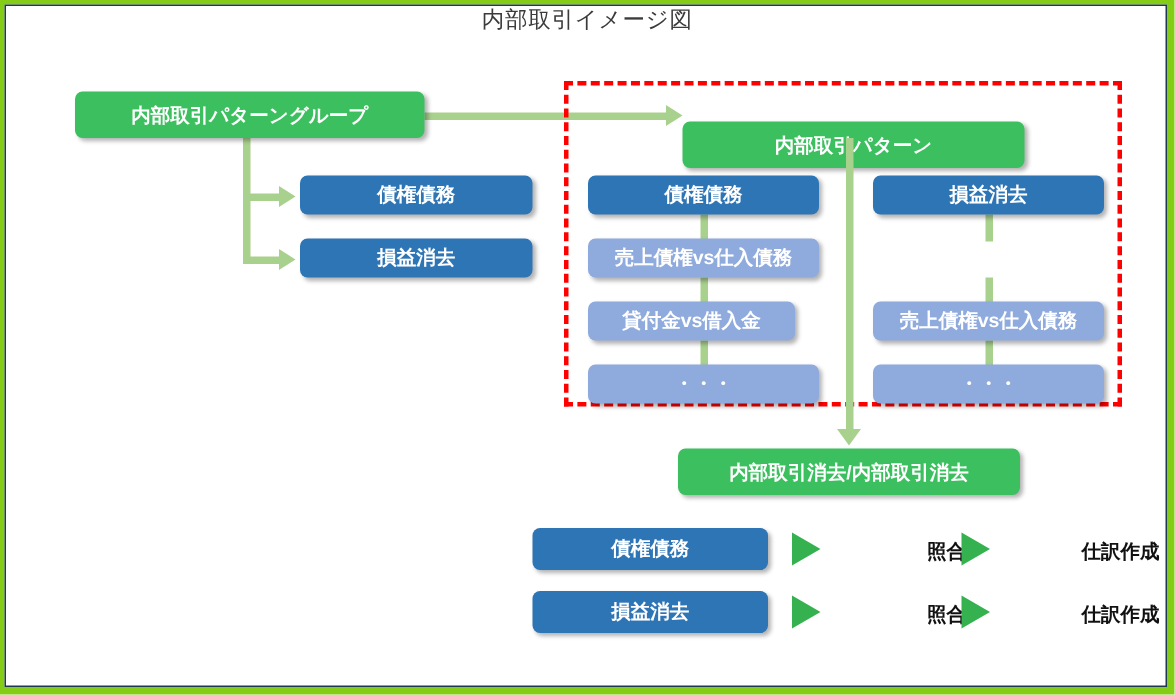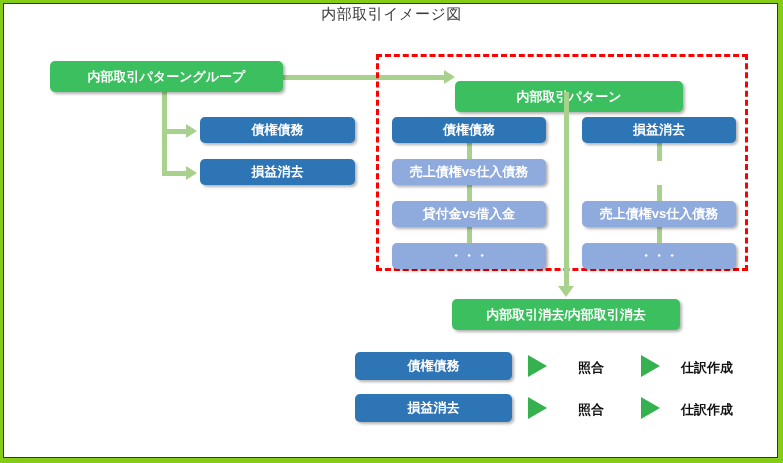--- a/index.html
+++ b/index.html
@@ -76,20 +76,21 @@
     position:absolute;
     width:0;height:0;
     border-top:11px solid transparent;
     border-bottom:11px solid transparent;
     border-left:19px solid #35b14f;
   }
   .flow-label{
     position:absolute;
     font-size:13px;color:#111111;font-weight:bold;
     white-space:nowrap;
+    margin-left:40px;
   }
 </style>
 </head>
 <body>
 
 <div id="canvas">
 
   <div class="outer-frame"></div>
 
   <div class="title">内部取引イメージ図</div>
@@ -114,21 +115,21 @@
 
   <div class="line vline" style="left:564px;top:92px;height:196px;"></div>
   <div class="arrow-down" style="left:558px;top:286px;"></div>
 
   <div class="line vline" style="left:467px;top:143px;height:18px;"></div>
   <div class="line vline" style="left:467px;top:185px;height:18px;"></div>
   <div class="line vline" style="left:467px;top:227px;height:18px;"></div>
 
   <div class="box blue-dark" style="left:392px;top:117px;width:154px;height:26px;">債権債務</div>
   <div class="box blue-light" style="left:392px;top:159px;width:154px;height:26px;">売上債権vs仕入債務</div>
-  <div class="box blue-light" style="left:392px;top:201px;width:154px;height:26px;text-align:center;">貸付金vs借入金</div>
+  <div class="box blue-light" style="left:392px;top:201px;width:138px;height:26px;text-align:center;">貸付金vs借入金</div>
   <div class="box blue-light" style="left:392px;top:243px;width:154px;height:26px;">・・・</div>
 
   <div class="line vline" style="left:657px;top:143px;height:18px;"></div>
   <div class="line vline" style="left:657px;top:185px;height:18px;"></div>
   <div class="line vline" style="left:657px;top:227px;height:18px;"></div>
 
   <div class="box blue-dark" style="left:582px;top:117px;width:154px;height:26px;">損益消去</div>
   <div class="box blue-light" style="left:582px;top:201px;width:154px;height:26px;">売上債権vs仕入債務</div>
   <div class="box blue-light" style="left:582px;top:243px;width:154px;height:26px;">・・・</div>
 

